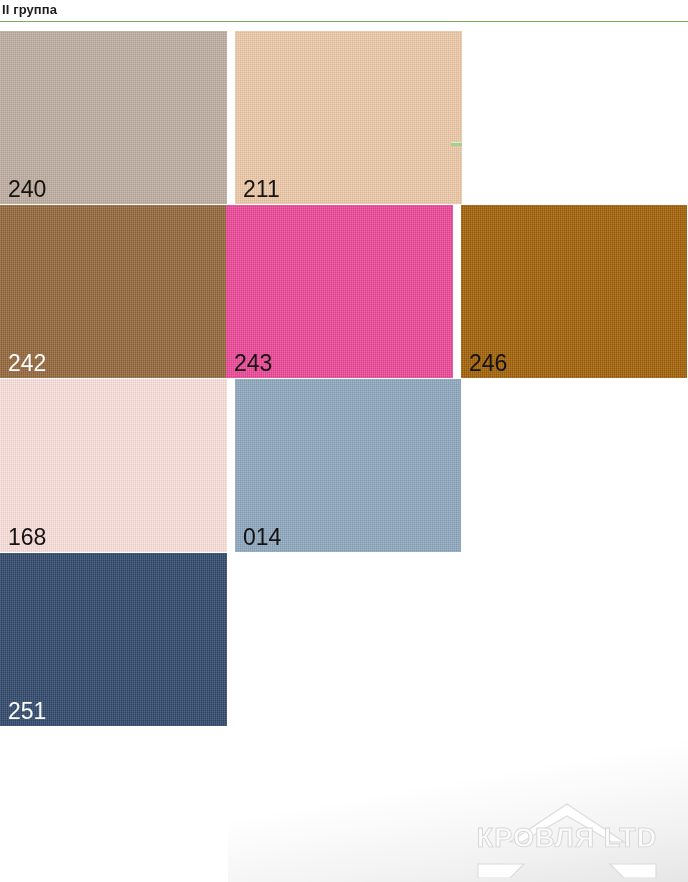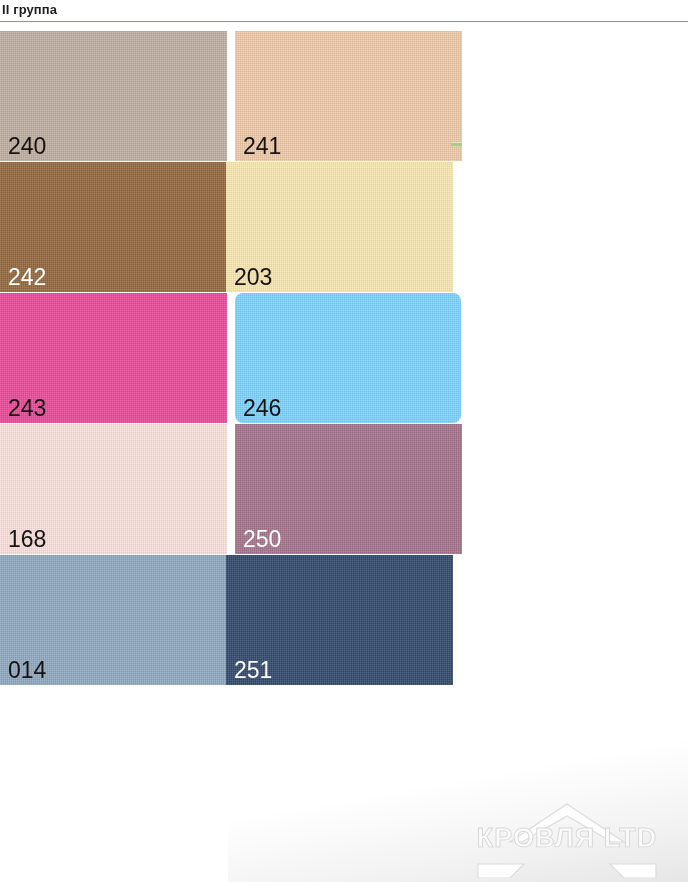--- a/index.html
+++ b/index.html
@@ -50,21 +50,21 @@
     padding: 9px 0 0 0;
     display: flex;
     flex-wrap: wrap;
     width: 688px;
     box-sizing: border-box;
     position: relative;
   }
   .swatch {
     position: relative;
     width: 227px;
-    height: 130px;
+    height: 173px;
     margin: 0 8px 1px 0;
     box-sizing: border-box;
     overflow: hidden;
   }
   .swatch.col3 { margin-right: 0; width: 226px; }
 
   
   .weave {
     position: absolute;
     inset: 0;
@@ -142,47 +142,39 @@
   <div class="green-rule" style="background: rgb(122, 171, 92);"></div>
 
   <div class="grid">
 
     <div class="swatch" style="background: rgb(191, 174, 161);">
       <div class="weave"></div>
       <span class="swatch-label label-dark">240</span>
     </div>
     <div class="swatch" style="background: rgb(238, 202, 169);">
       <div class="weave"></div>
-      <span class="swatch-label label-dark">241</span>
+      <span class="swatch-label label-dark">211</span>
     </div>
     <div class="swatch col3" style="background: rgb(149, 103, 60); padding-left: 28px;">
       <div class="weave"></div>
       <span class="swatch-label label-light">242</span>
     </div>
 
-    <div class="swatch" style="background: rgb(249, 231, 176);">
-      <div class="weave"></div>
-      <span class="swatch-label label-dark">203</span>
-    </div>
     <div class="swatch" style="background: #ec4899;">
       <div class="weave"></div>
       <span class="swatch-label label-dark">243</span>
     </div>
-    <div class="swatch col3" style="background: #7dd3fc; border-radius: 8px;">
+    <div class="swatch col3" style="background: #a16207;">
       <div class="weave"></div>
       <span class="swatch-label label-dark">246</span>
     </div>
 
     <div class="swatch" style="background: rgb(250, 224, 220);">
       <div class="weave"></div>
       <span class="swatch-label label-dark">168</span>
-    </div>
-    <div class="swatch" style="background: rgb(165, 116, 140);">
-      <div class="weave"></div>
-      <span class="swatch-label label-light">250</span>
     </div>
     <div class="swatch col3" style="background: rgb(143, 168, 192);">
       <div class="weave"></div>
       <span class="swatch-label label-dark">014</span>
     </div>
 
     <div class="swatch" style="background: rgb(49, 73, 107);">
       <div class="weave"></div>
       <span class="swatch-label label-light">251</span>
     </div>

